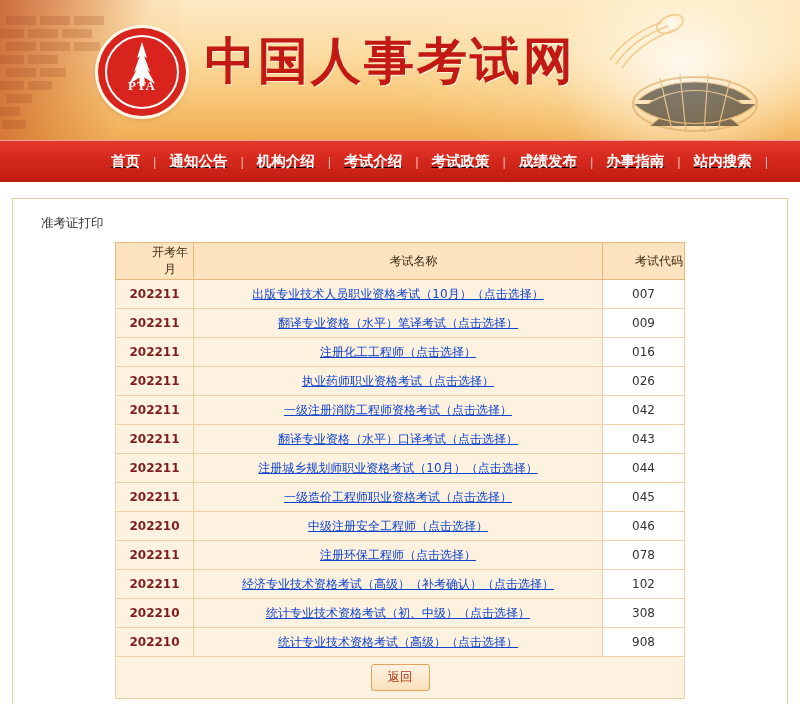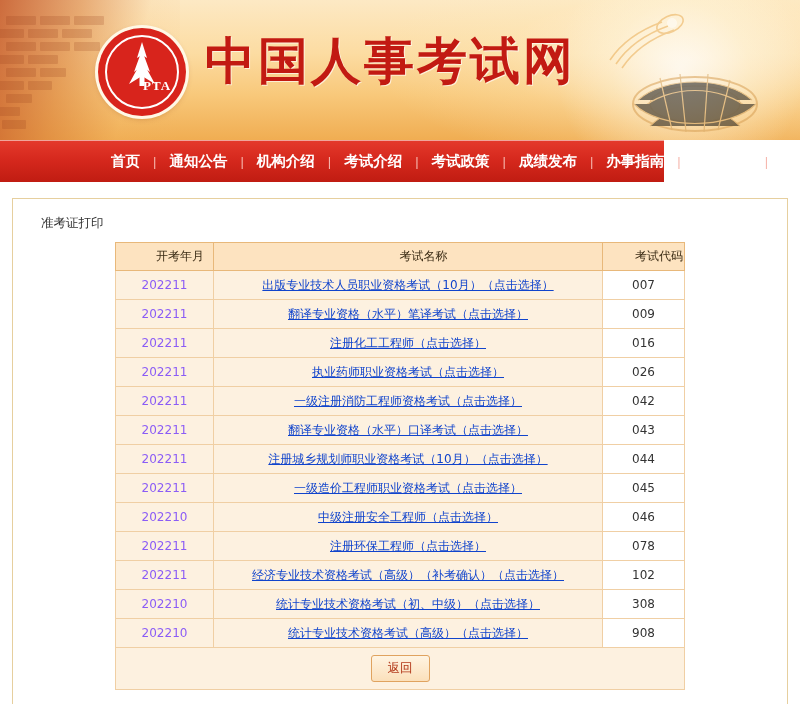--- a/index.html
+++ b/index.html
@@ -70,26 +70,26 @@
     justify-content: center;
   }
   .logo-inner {
     position: relative;
     width: 88px; height: 88px;
   }
   .pta-text {
     position: absolute;
     left: 0; right: 0;
     bottom: 22px;
+    text-align: center;
     color: #ffffff;
     font-size: 13px;
     font-weight: bold;
     letter-spacing: 1px;
     font-family: "Liberation Serif", serif;
-    padding-left: 45px;
   }
 
   .title-cn {
     position: absolute;
     left: 205px; top: 28px;
     font-family: "DejaVu Sans", "Liberation Sans", sans-serif;
     font-size: 50px;
     font-weight: bold;
     color: #c21a12;
     letter-spacing: 3px;
@@ -103,27 +103,28 @@
     font-size: 25px;
     font-weight: bold;
     font-style: italic;
     color: #c21a12;
     letter-spacing: 1px;
     white-space: nowrap;
   }
 
   
   .nav {
-    width: 664px;
+    width: 800px;
     height: 42px;
     background: linear-gradient(180deg, #e4392b 0%, #d4271c 50%, #c01c12 100%);
     display: flex;
     align-items: center;
     padding-left: 98px;
     border-top: 1px solid #f0a59a;
+    text-decoration: underline;
   }
   .nav-item {
     color: #ffffff;
     font-size: 14.5px;
     font-weight: bold;
     padding: 0 13px;
     cursor: pointer;
     white-space: nowrap;
     font-family: "DejaVu Sans", "Liberation Sans", sans-serif;
   }
@@ -174,21 +175,21 @@
     padding-left: 32px;
   }
   table.exam td {
     border: 1px solid #f0cfa4;
     font-size: 12px;
     height: 29px;
     text-align: center;
     color: #333333;
     background: #ffffff;
   }
-  table.exam td.col-date { background: #fdf1e0; width: 98px; color: #8b5cf6; }
+  table.exam td.col-date { background: #fdf1e0; width: 78px; color: #7f1d1d; font-weight: bold; }
   table.exam td.col-code { background: #ffffff; width: 82px; }
   table.exam td.col-name { background: #fdf1e0; }
   table.exam tr td.col-name a {
     color: #1144cc;
     text-decoration: underline;
     font-size: 12px;
     cursor: pointer;
   }
   .footer-row td {
     background: #fdf1e0 !important;

